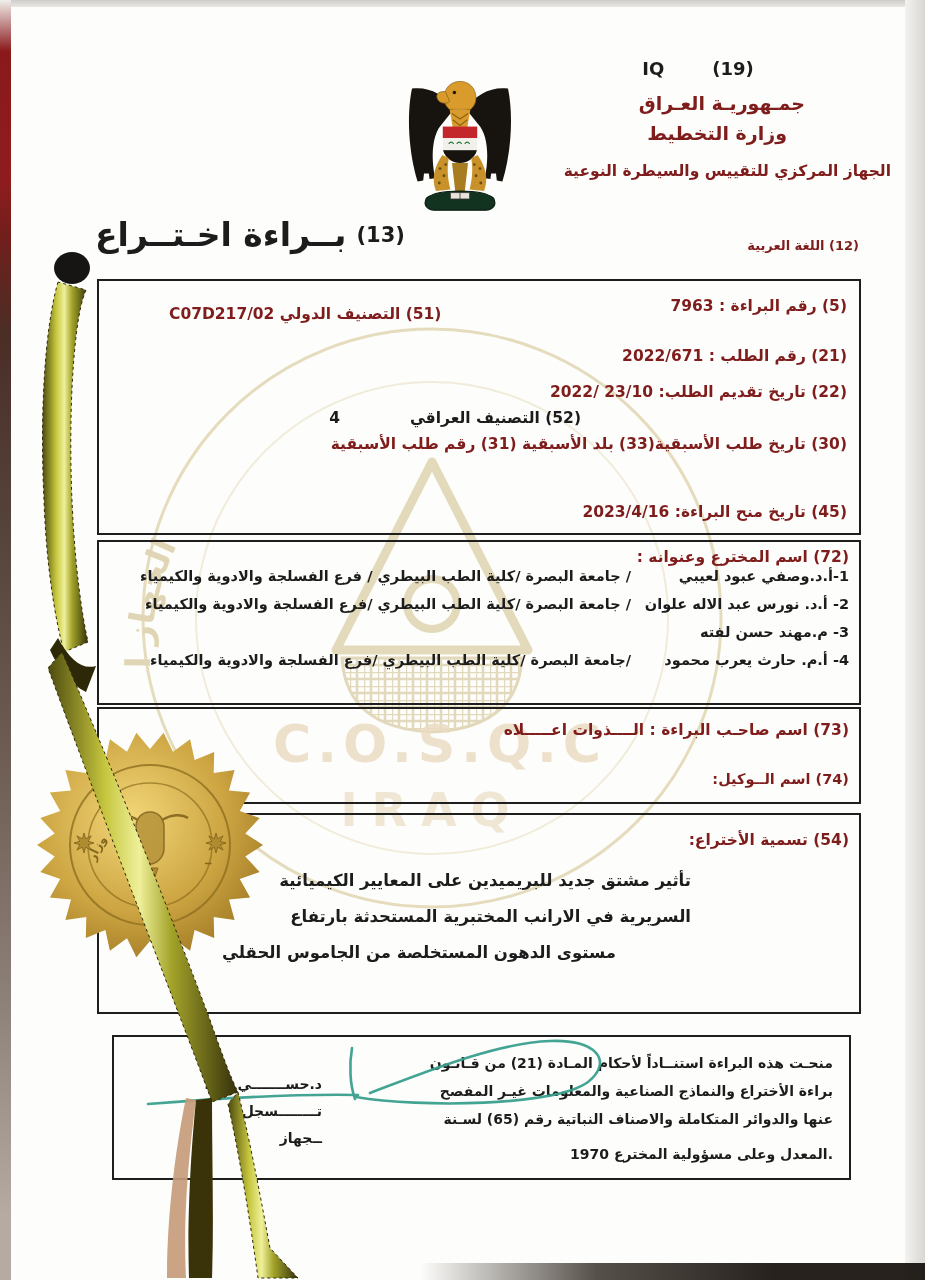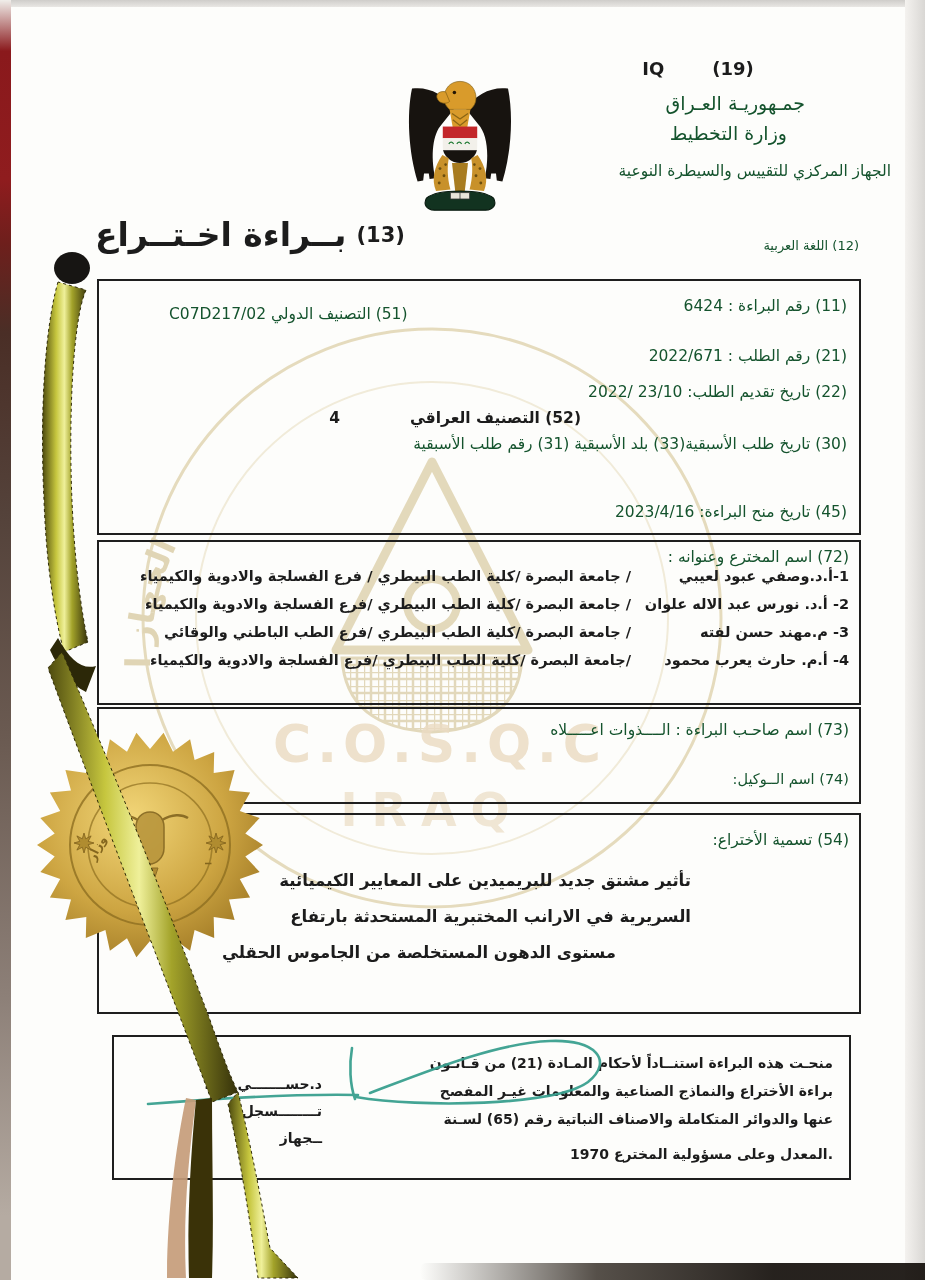--- a/index.html
+++ b/index.html
@@ -2,21 +2,21 @@
 <html lang="ar"><head>
 <meta charset="utf-8">
 <style>
   html,body{margin:0;padding:0;background:#777;}
   #page{
     position:relative; width:925px; height:1280px; margin:0 auto;
     background:#fdfdfb; overflow:hidden;
     font-family:"DejaVu Sans", sans-serif; color:#1c1c1c;
   }
   .abs{position:absolute;}
-  .ln{position:absolute; white-space:nowrap; font-weight:normal; direction:rtl; color:#14532d;}
+  .ln{position:absolute; white-space:nowrap; font-weight:bold; direction:rtl; color:#7f1d1d;}
   
   #top-edge{left:0;top:0;width:925px;height:7px;background:linear-gradient(#cfcdca,#e9e7e4);}
   #right-edge{right:0;top:0;width:20px;height:1280px;background:linear-gradient(to right,#f4f2ef,#d9d7d4);}
   #left-spine{left:0;top:0;width:11px;height:1280px;
     background:linear-gradient(#f0eeea 0%,#8a191c 4%,#8f1c1e 14%,#6e1f1c 19%,#4a2e26 26%,#54423a 40%,#6b5b52 58%,#8d8078 78%,#b5aba2 95%);}
   #bottom-shadow{left:420px;top:1263px;width:505px;height:17px;
     background:linear-gradient(to right, rgba(30,22,14,0) 0%, rgba(30,22,14,.75) 35%, rgba(15,10,6,.9) 70%);border-radius:6px 0 0 6px;}
   
   #code-line{top:58px; right:122px; width:210px; display:flex; direction:ltr; justify-content:center; gap:48px; font-weight:bold; font-size:18px;}
   #hdr-country{top:92px; right:120px; font-size:19px;}
@@ -122,21 +122,21 @@
   <div id="hdr-ministry" class="ln">وزارة التخطيط</div>
   <div id="hdr-org" class="ln">الجهاز المركزي للتقييس والسيطرة النوعية</div>
 
   <div id="lang-line" class="ln">(12) اللغة العربية</div>
   <div id="doc-title" class="abs">
     <span class="n13">(13)</span>
     <span class="big">بــراءة اخـتــراع</span>
   </div>
 
   <div id="box1" class="box">
-    <div class="ln f" style="top:16px;right:12px;">(11) رقم البراءة : 6424</div>
+    <div class="ln f" style="top:16px;right:12px;">(5) رقم البراءة : 7963</div>
     <div class="ln f" style="top:24px;left:50px;margin-left:20px;">(51) التصنيف الدولي  C07D217/02</div>
     <div class="ln f" style="top:66px;right:12px;">(21) رقم الطلب : 2022/671</div>
     <div class="ln f" style="top:102px;right:12px;">(22) تاريخ تقديم الطلب: 23/10 /2022</div>
     <div class="abs" style="top:128px;left:150px;width:332px;display:flex;direction:rtl;gap:70px;font-weight:bold;font-size:15.5px;">
       <span>(52) التصنيف العراقي</span>
       <span>4</span>
     </div>
     <div class="ln f" style="top:154px;right:12px;">(30) تاريخ طلب الأسبقية(33)    بلد الأسبقية (31)    رقم طلب الأسبقية</div>
     <div class="ln f" style="top:222px;right:12px;">(45) تاريخ منح البراءة: 2023/4/16</div>
   </div>
@@ -146,21 +146,20 @@
     <div class="inv-row" style="top:26px;">
       <span class="nm">1-أ.د.وصفي عبود لعيبي</span>
       <span class="af">/ جامعة البصرة /كلية الطب البيطري / فرع الفسلجة والادوية والكيمياء</span>
     </div>
     <div class="inv-row" style="top:54px;">
       <span class="nm">2- أ.د. نورس عبد الاله علوان</span>
       <span class="af">/ جامعة البصرة /كلية الطب البيطري /فرع الفسلجة والادوية والكيمياء</span>
     </div>
     <div class="inv-row" style="top:82px;">
       <span class="nm">3- م.مهند حسن لفته</span>
-      <span class="af">/ جامعة البصرة /كلية الطب البيطري /فرع الطب الباطني والوقائي</span>
     </div>
     <div class="inv-row" style="top:110px;">
       <span class="nm">4- أ.م. حارث يعرب محمود</span>
       <span class="af">/جامعة البصرة /كلية الطب البيطري  /فرع الفسلجة والادوية والكيمياء</span>
     </div>
   </div>
 
   <div id="box3" class="box">
     <div class="ln f" style="top:12px;right:10px;">(73) اسم صاحـب البراءة : الــــذوات  اعـــــلاه</div>
     <div class="ln f" style="top:62px;right:10px;font-size:14.5px;">(74) اسم الــوكيل:</div>

